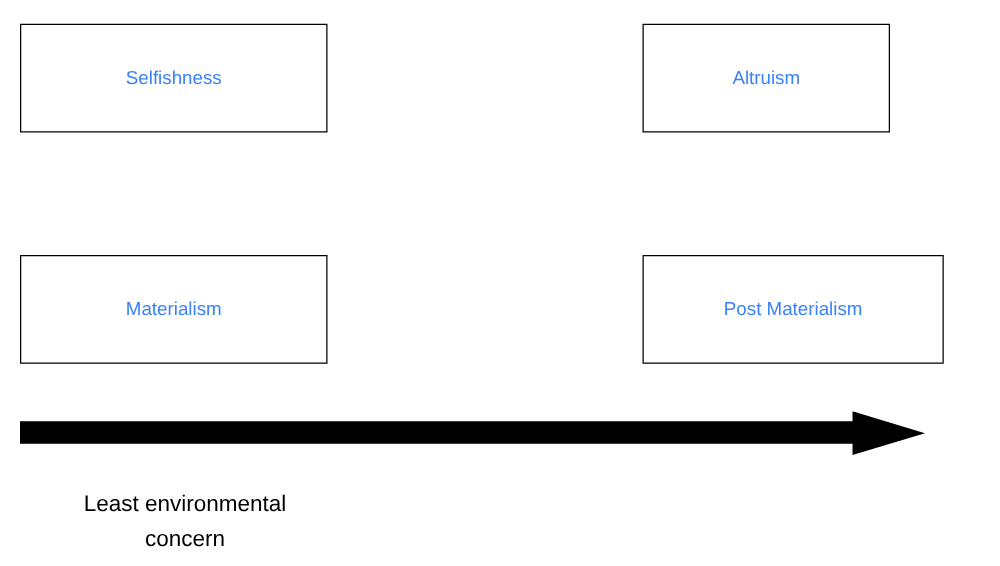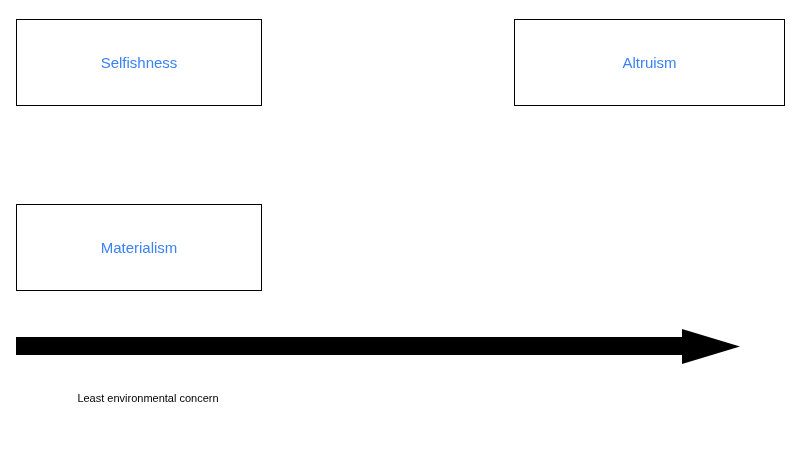--- a/index.html
+++ b/index.html
@@ -26,37 +26,37 @@
     background: #ffffff;
     display: flex;
     align-items: center;
     justify-content: center;
     box-sizing: border-box;
     font-size: 15px;
     color: #3b82f6;
     line-height: 1.2;
   }
   .box-selfishness { left: 16px;  top: 19px;  width: 246px; height: 87px; }
-  .box-altruism    { left: 514px; top: 19px;  width: 271px; height: 87px; }
+  .box-altruism    { left: 514px; top: 19px;  width: 198px; height: 87px; }
   .box-materialism { left: 16px;  top: 204px; width: 246px; height: 87px; text-align: center; }
   .box-postmat     { left: 514px; top: 204px; width: 241px; height: 87px; }
 
   
   .arrow {
     position: absolute;
     left: 16px;
     top: 329px;
     width: 724px;
     height: 36px;
   }
   .arrow svg { display: block; }
 
   .caption {
     position: absolute;
-    font-size: 11px;
+    font-size: 18px;
     color: #000000;
     text-align: center;
     line-height: 1.55;
   }
   .caption-left  { left: 34px;  top: 390px; width: 228px; }
   .caption-right { left: 514px; top: 390px; width: 241px; }
 </style>
 </head>
 <body>
 
@@ -67,20 +67,23 @@
   </div>
 
   <div class="box box-altruism">
     <span>Altruism</span>
   </div>
 
   <div class="box box-materialism">
     <span>Materialism</span>
   </div>
 
+  <div class="box box-postmat">
+    <span>Post Materialism</span>
+  </div>
 
   <div class="arrow">
     <svg width="724" height="36" viewBox="0 0 724 36" xmlns="http://www.w3.org/2000/svg">
       <rect x="0" y="8" width="674" height="18" fill="#000000"></rect>
       <polygon points="666,0 724,17.5 666,35" fill="#000000"></polygon>
     </svg>
   </div>
 
   <div class="caption caption-left">Least environmental concern</div>
 

